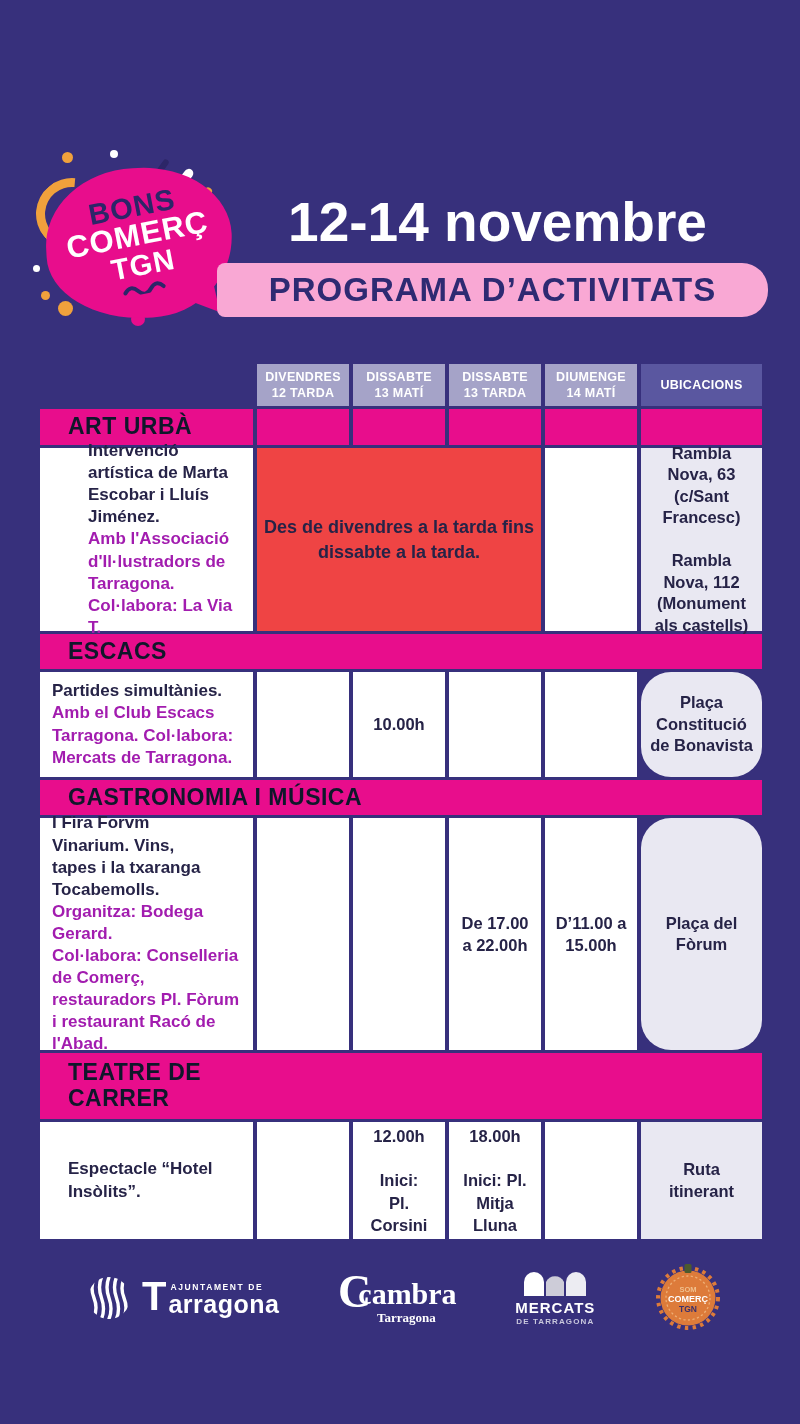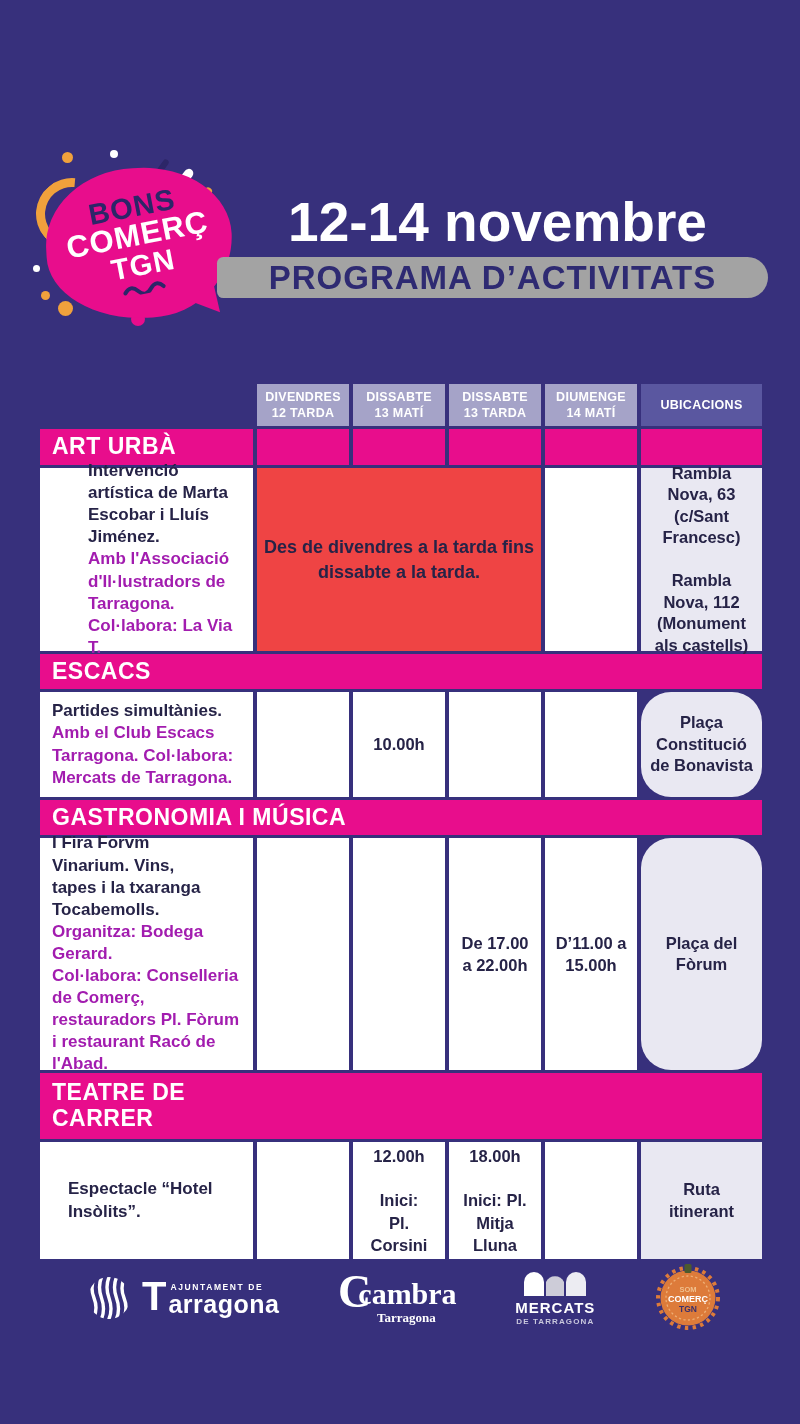--- a/index.html
+++ b/index.html
@@ -41,46 +41,46 @@
     left:36px;top:178px;
   }
   .slash{border-radius:6px;}
 
   .dates{
     position:absolute;left:225px;top:190px;width:545px;
     text-align:center;color:#ffffff;font-weight:800;font-size:55px;
     letter-spacing:0px;z-index:3;
   }
   .program-box{
-    position:absolute;left:217px;top:257px;width:551px;height:41px;
-    background:#a3a3a3;border-radius:8px 26px 26px 8px;
+    position:absolute;left:217px;top:263px;width:551px;height:54px;
+    background:#f9a8d4;border-radius:8px 26px 26px 8px;
     display:flex;align-items:center;justify-content:center;z-index:3;
   }
   .program-box span{
     color:#2e2a72;font-weight:800;font-size:33px;letter-spacing:1px;
     white-space:nowrap;
   }
 
   
   .grid{
-    position:absolute;left:40px;top:384px;width:722px;
+    position:absolute;left:40px;top:364px;width:722px;
     display:grid;
     grid-template-columns:213px 92px 92px 92px 92px 121px;
     grid-template-rows:42px 36px 183px 35px 105px 35px 232px 66px 117px;
     column-gap:4px;row-gap:3px;
   }
   .hcell{
     background:#a5a3c8;color:#fff;font-weight:700;font-size:12.5px;
     display:flex;align-items:center;justify-content:center;text-align:center;
     white-space:pre-line;line-height:1.3;letter-spacing:0.3px;
   }
   .hcell-ubic{background:#5a57a0;}
   .band{
-    background:#e80d8c;color:#ffffff;font-weight:800;font-size:23px;
-    display:flex;align-items:center;padding-left:12px;letter-spacing:0.5px;
+    background:#e80d8c;color:#0f172a;font-weight:800;font-size:23px;
+    display:flex;align-items:center;padding-left:28px;letter-spacing:0.5px;
     white-space:pre-line;line-height:1.12;
   }
   .band-seg{background:#e80d8c;}
   .cell{background:#ffffff;}
   .desc-cell{
     background:#ffffff;display:flex;flex-direction:column;justify-content:center;
     padding:10px 8px 10px 12px;font-size:17px;font-weight:700;line-height:1.3;
   }
   .desc-title{color:#262347;white-space:pre-line;}
   .desc-credits{color:#a21caf;white-space:pre-line;}

